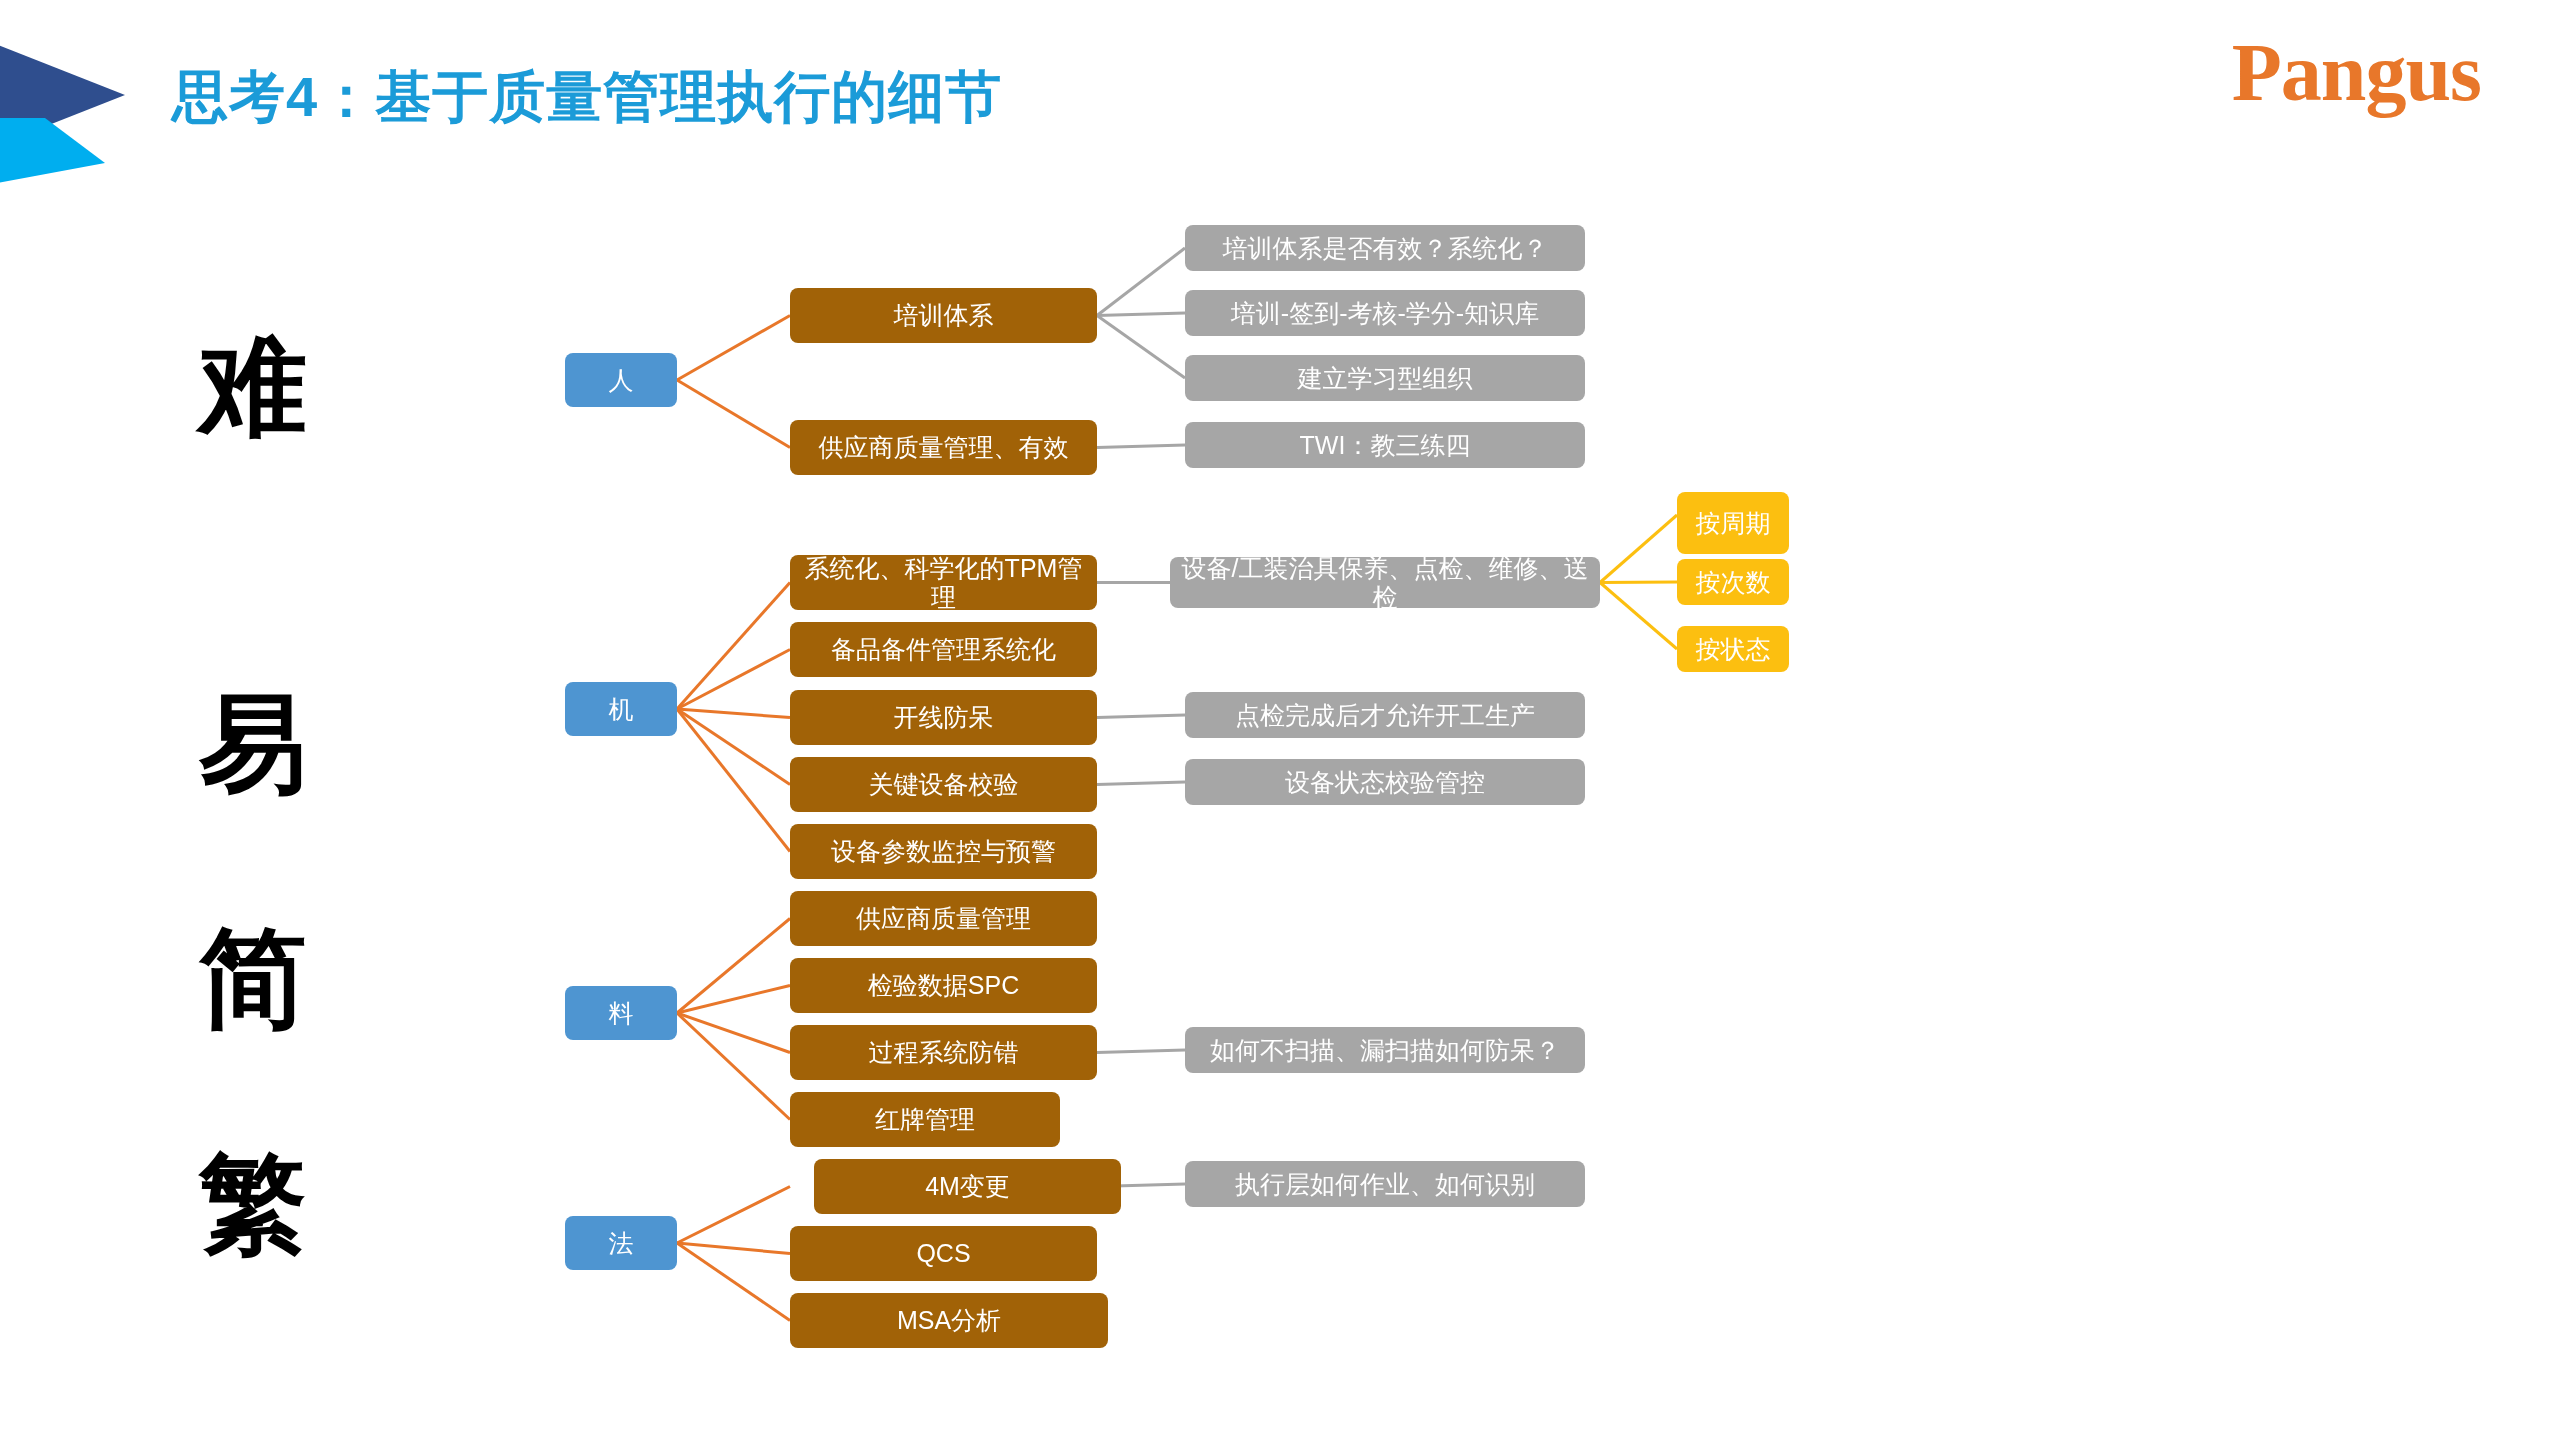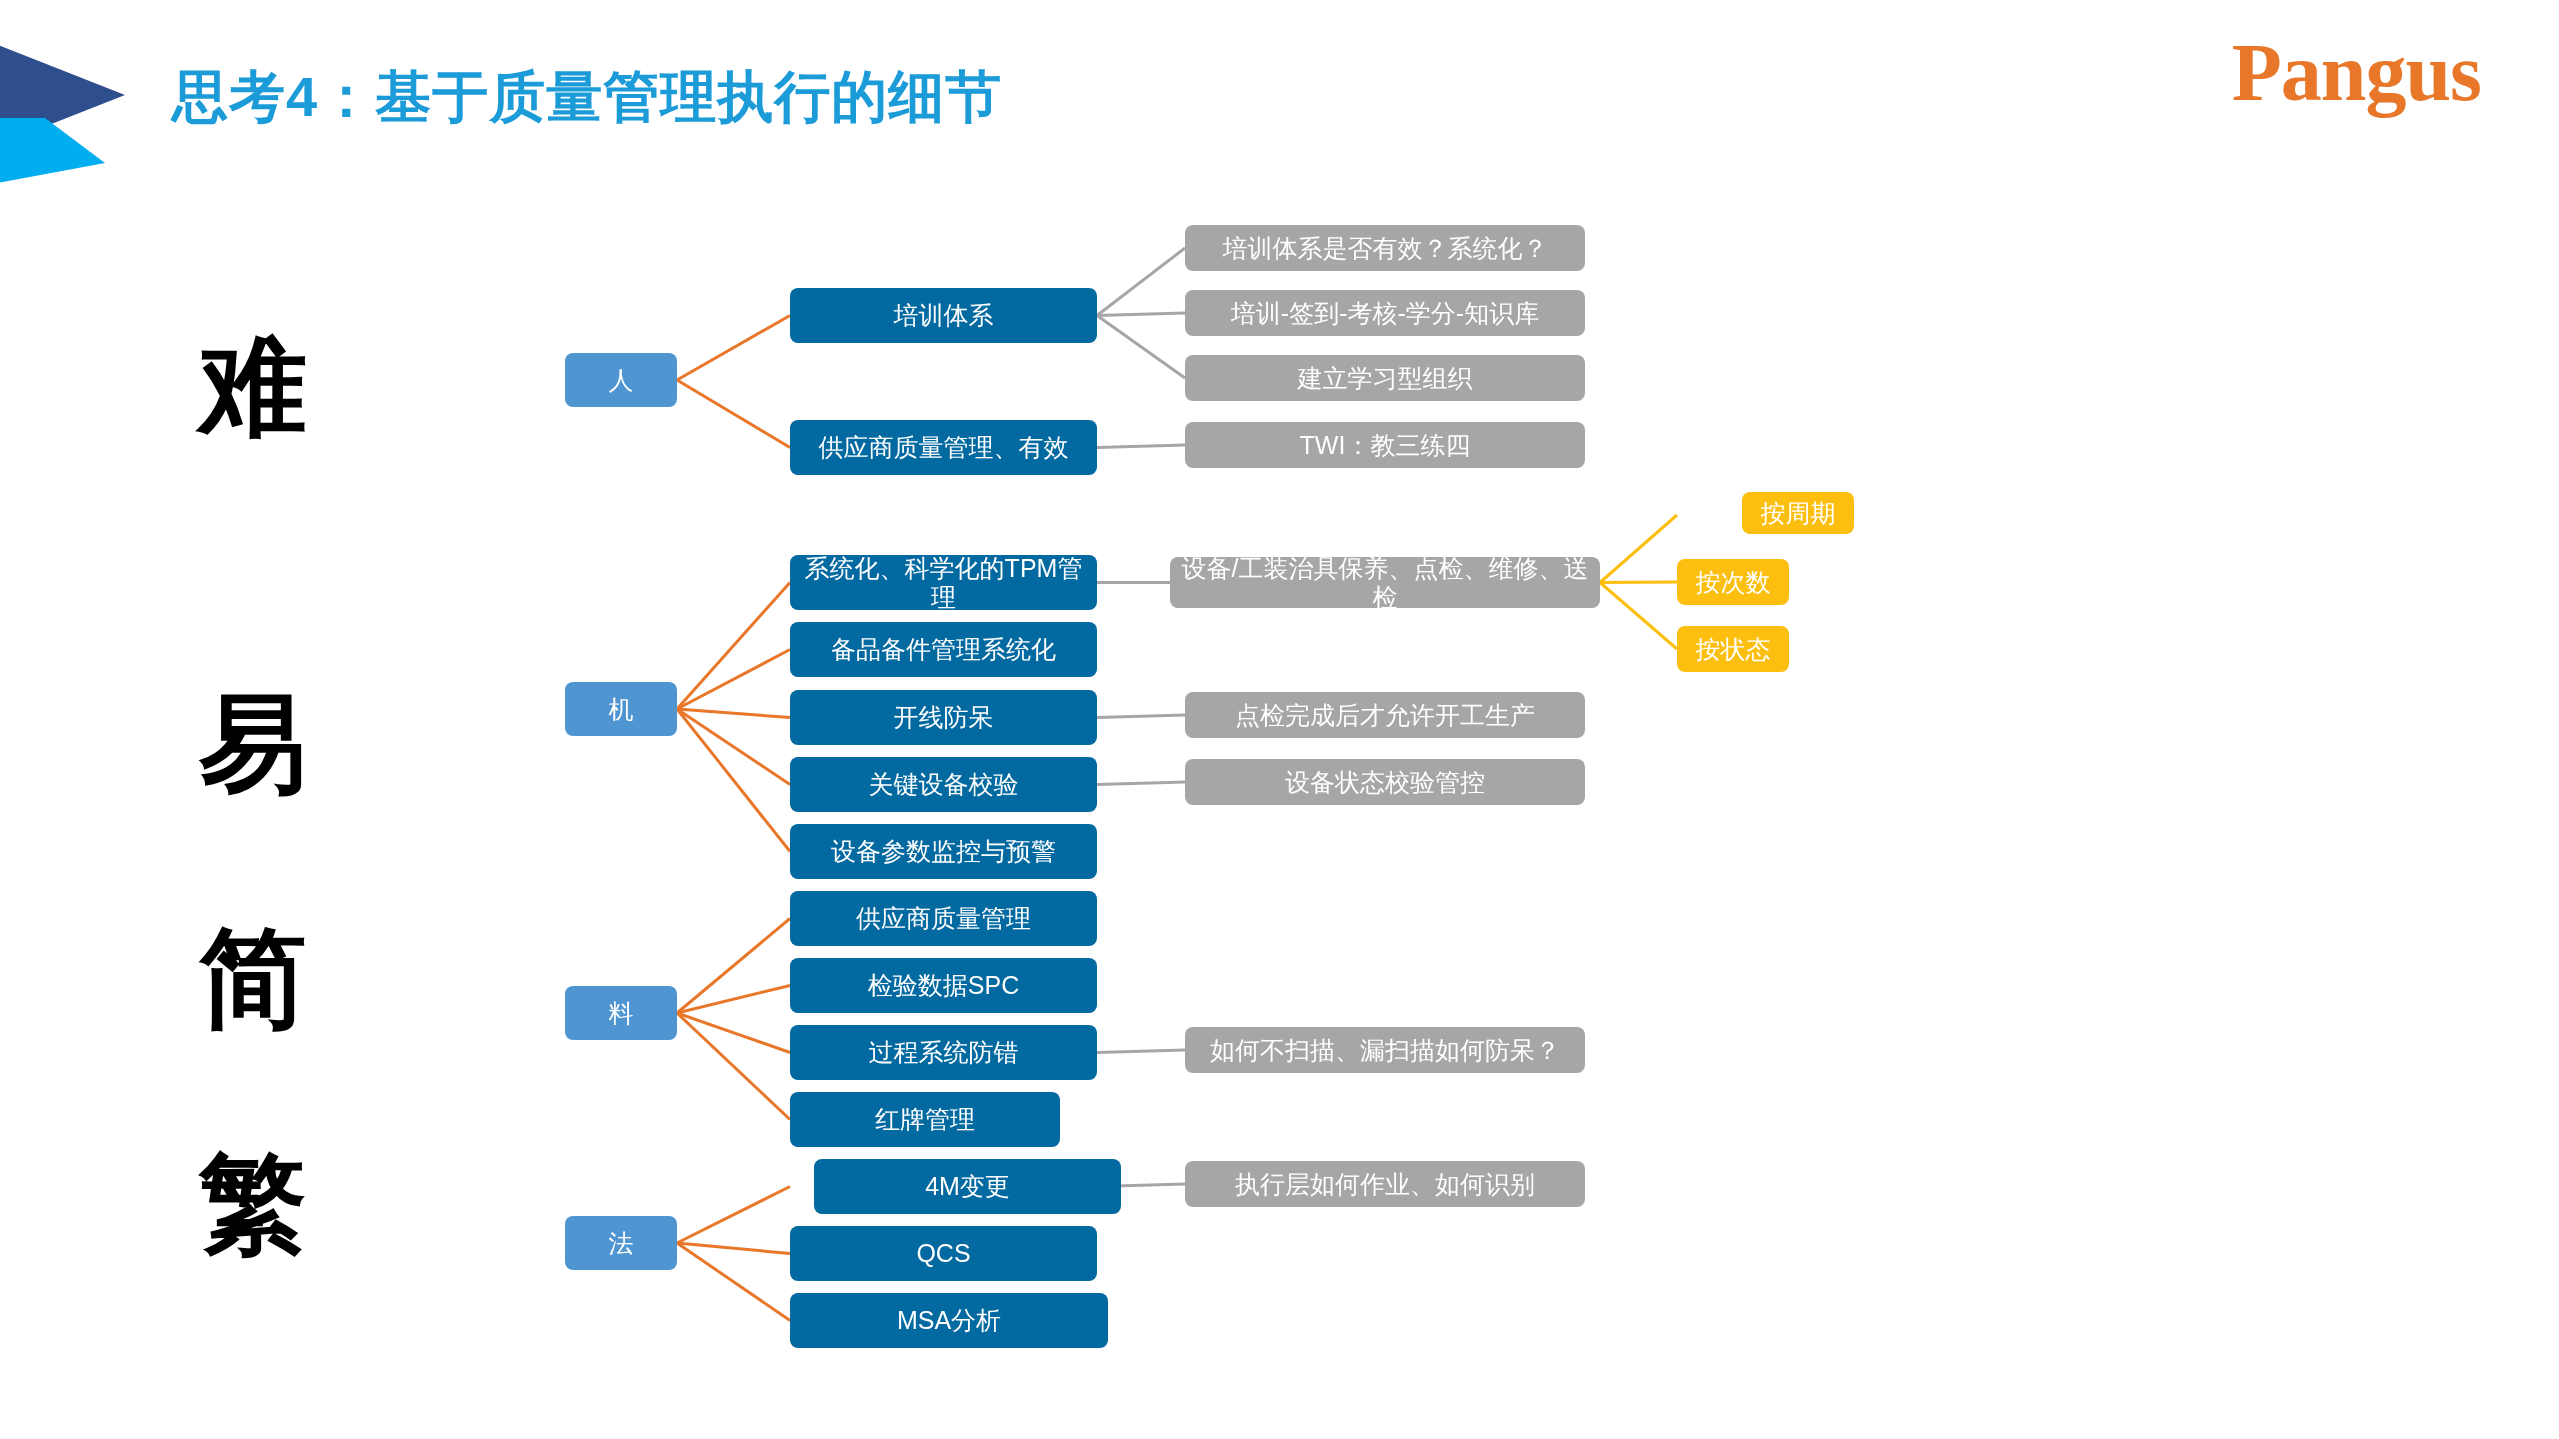--- a/index.html
+++ b/index.html
@@ -88,21 +88,21 @@
     border-radius: 8px;
     text-align: center;
     line-height: 1.15;
     padding: 0 6px;
   }
   .node.blue {
     background: #4E95D1;
     font-size: 25px;
   }
   .node.orange {
-    background: #0369a1;
+    background: #a16207;
     font-size: 25px;
   }
   .node.gray {
     background: #A6A6A6;
     font-size: 25px;
   }
   .node.yellow {
     background: #FCBF10;
     font-size: 25px;
   }
@@ -225,21 +225,21 @@
     </div>
     <div class="node gray" style="left: 1185px; top: 759px; width: 400px; height: 46px;">
       <span>设备状态校验管控</span>
     </div>
     <div class="node gray" style="left: 1185px; top: 1027px; width: 400px; height: 46px;">
       <span>如何不扫描、漏扫描如何防呆？</span>
     </div>
     <div class="node gray" style="left: 1185px; top: 1161px; width: 400px; height: 46px;">
       <span>执行层如何作业、如何识别</span>
     </div>
-    <div class="node yellow" style="left: 1742px; top: 492px; width: 112px; height: 42px; text-align: center;">
+    <div class="node yellow" style="left: 1677px; top: 492px; width: 112px; height: 62px; text-align: center;">
       <span>按周期</span>
     </div>
     <div class="node yellow" style="left: 1677px; top: 559px; width: 112px; height: 46px;">
       <span>按次数</span>
     </div>
     <div class="node yellow" style="left: 1677px; top: 626px; width: 112px; height: 46px;">
       <span>按状态</span>
     </div>
   </div>
 

